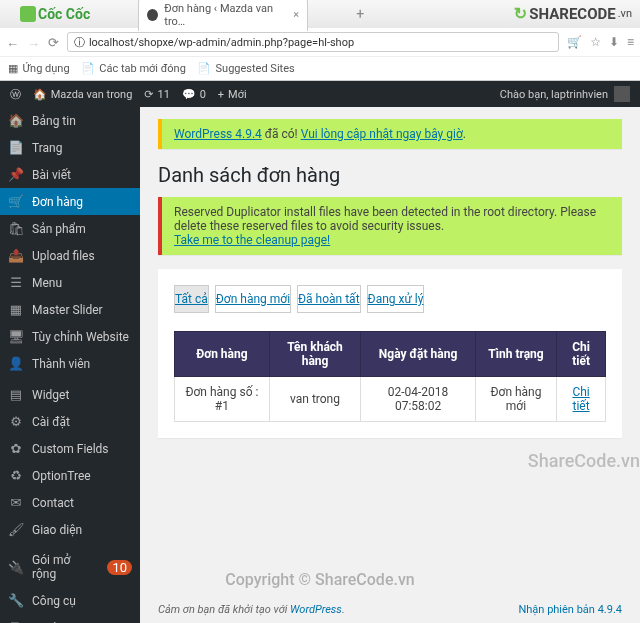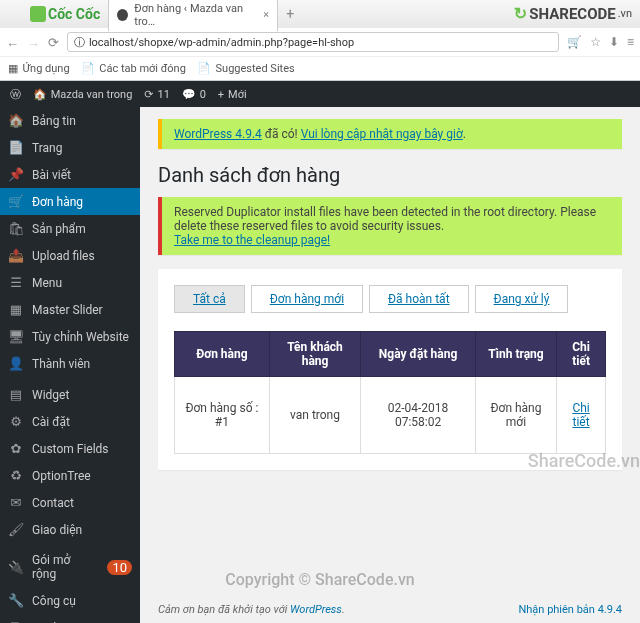--- a/index.html
+++ b/index.html
@@ -1,20 +1,20 @@
 <!DOCTYPE html>
 <html><head>
 <meta charset="utf-8">
 <style>
 * { margin: 0; padding: 0; box-sizing: border-box; }
 body { font-family: -apple-system, "Segoe UI", Roboto, sans-serif; font-size: 13px; background: #f1f1f1; width: 640px; height: 623px; overflow: hidden; position: relative; }
 
 
 .browser-top { background: #fff; border-bottom: 1px solid #ccc; }
-.tab-strip { display: flex; align-items: center; height: 28px; background: linear-gradient(#f7f7f7,#e8e8e8); padding-left: 22px; }
+.tab-strip { display: flex; align-items: center; height: 28px; background: linear-gradient(#f7f7f7,#e8e8e8); padding-left: 12px; gap: 40px; }
 .coccoc-logo { display: flex; align-items: center; padding: 0 8px; font-weight: bold; color: #3a9f3a; font-size: 14px; gap: 2px; }
 .coccoc-ic { width: 16px; height: 16px; background: #6cc24a; border-radius: 3px; display: inline-block; }
 .browser-tab { background: #fff; border: 1px solid #ccc; border-bottom: none; border-radius: 4px 4px 0 0; padding: 3px 8px; display: flex; align-items: center; gap: 6px; font-size: 11px; color: #555; max-width: 170px; }
 .tab-favicon { width: 12px; height: 12px; background: #444; border-radius: 50%; display: inline-block; }
 .tab-close { color: #888; cursor: pointer; }
 .new-tab { padding: 0 8px; color: #888; font-size: 14px; }
 .addr-bar { display: flex; align-items: center; height: 28px; padding: 0 6px; gap: 8px; }
 .nav-ic { color: #888; font-size: 13px; }
 .url-box { flex: 1; border: 1px solid #ccc; border-radius: 3px; height: 20px; display: flex; align-items: center; padding: 0 6px; font-size: 11px; color: #333; gap: 4px; }
 .toolbar-icons { display: flex; gap: 8px; color: #888; font-size: 12px; }
@@ -45,26 +45,26 @@
 .badge { background: #d54e21; color: #fff; border-radius: 8px; padding: 0 5px; font-size: 13px; margin-left: 2px; }
 
 .wp-content { flex: 1; padding: 12px 18px 0 18px; overflow-y: auto; position: relative; }
 .notice { background: #bef264; border-left: 4px solid #ffb900; padding: 8px 12px; margin-bottom: 14px; font-size: 12px; box-shadow: 0 1px 1px rgba(0,0,0,0.04); color:#444;}
 .notice.err { border-left-color: #dc3232; }
 .notice a { color: #0073aa; text-decoration: underline; }
 h1.page-title { font-size: 20px; font-weight: 400; color: #23282d; margin: 6px 0 10px; }
 
 .panel { background: #fff; padding: 16px; box-shadow: 0 1px 1px rgba(0,0,0,0.04); }
 .filter-tabs { display: flex; gap: 6px; margin-bottom: 18px; }
-.ftab { border: 1px solid #ccc; padding: 6px 18px; font-size: 12px; color: #0073aa; text-decoration: underline; cursor: pointer; background:#fff;}
+.ftab { border: 1px solid #ccc; padding: 6px 0; font-size: 12px; color: #0073aa; text-decoration: underline; cursor: pointer; background:#fff;}
 .ftab.active { background: #e6e6e6; }
 
 table.orders { width: 100%; border-collapse: collapse; font-size: 12px; }
 table.orders th { background: #3a3560; color: #fff; padding: 8px 6px; font-weight: bold; border: 1px solid #2e2a4d; text-align:center;}
-table.orders td { border: 1px solid #ddd; padding: 24px 6px; text-align: center; color: #444; }
+table.orders td { border: 1px solid #ddd; padding: 8px 6px; text-align: center; color: #444; }
 td.status { color: #2e9e3a; }
 td.detail a { color: #0073aa; text-decoration: underline; }
 
 .wp-footer { position: absolute; bottom: 0; left: 140px; right: 0; padding: 8px 18px; font-size: 11px; color: #666; font-style: italic; display:flex; justify-content:space-between; background:#f1f1f1;}
 .wp-footer a { color: #0073aa; text-decoration: none; }
 .ver-link { font-style: normal; color: #0073aa; }
 </style>
 </head>
 <body>
 
@@ -109,20 +109,24 @@
   </div>
 </div>
 
 <div class="wp-adminbar">
   <div class="ab-left">
     <span class="ab-item">ⓦ</span>
     <span class="ab-item">🏠 <span>Mazda van trong</span></span>
     <span class="ab-item">⟳ <span>11</span></span>
     <span class="ab-item">💬 <span>0</span></span>
     <span class="ab-item">+ <span>Mới</span></span>
+  </div>
+  <div class="ab-right">
+    <span>Chào bạn, laptrinhvien</span>
+    <span style="width:16px;height:16px;background:#555;display:inline-block"></span>
   </div>
 </div>
 
 <div class="wp-wrap">
   <div class="wp-sidebar" id="wp-sidebar">
       <div class="menu-item">
         <span class="menu-ic">🏠</span>
         <span>Bảng tin</span>
       </div>
       <div class="menu-item">

